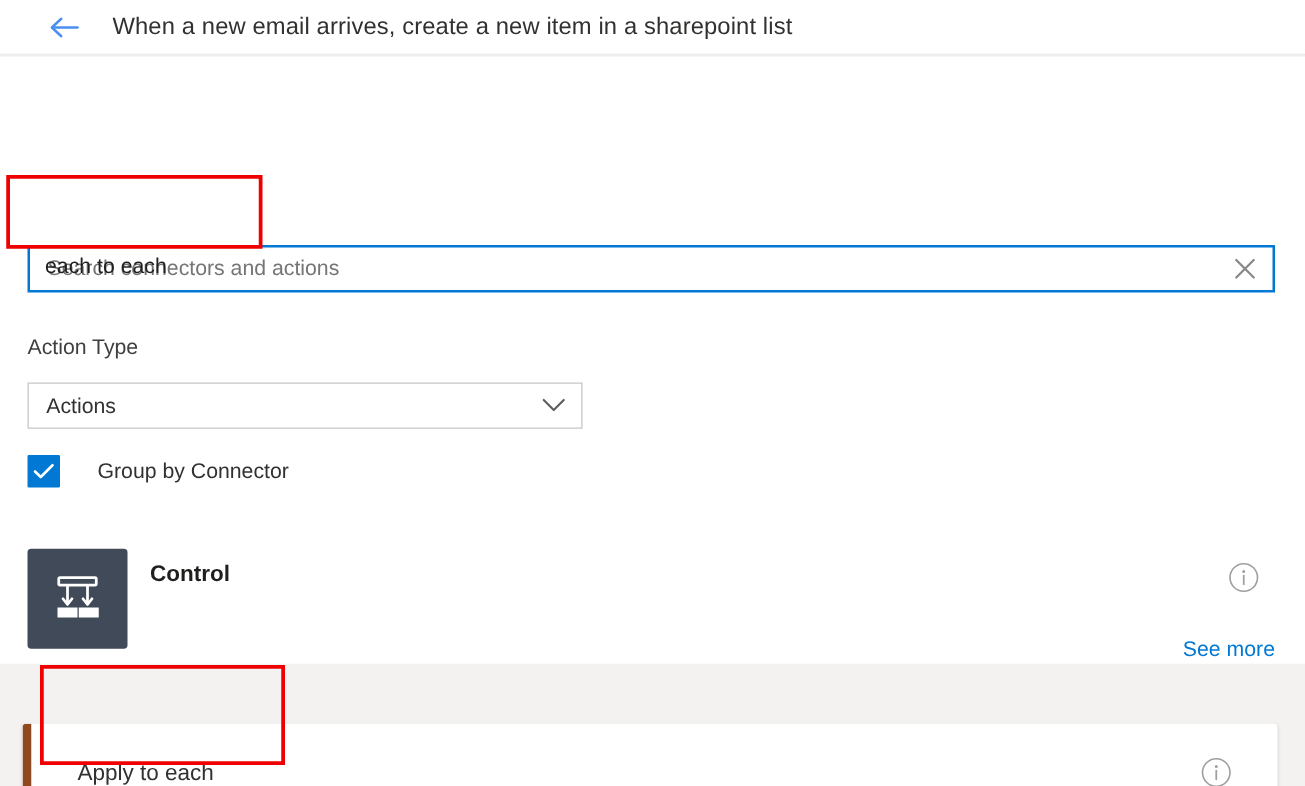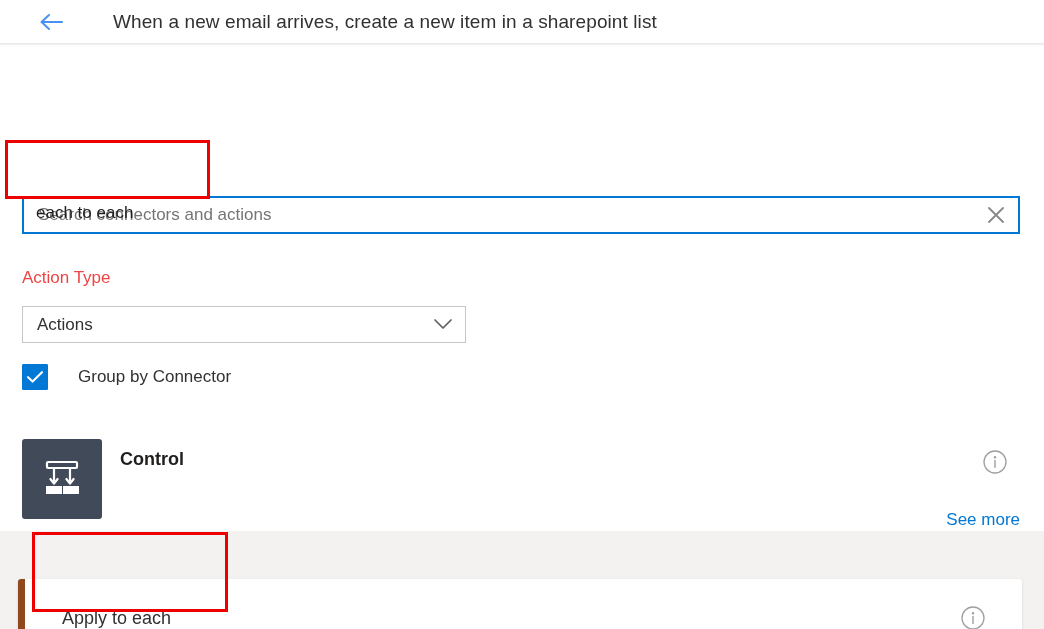--- a/index.html
+++ b/index.html
@@ -20,21 +20,20 @@
   .flow-header {
     position: absolute;
     left: 0;
     top: 0;
     width: 1044px;
     height: 43px;
     background: #ffffff;
     display: flex;
     align-items: center;
     box-sizing: border-box;
-    gap: 23px;
   }
   .back-arrow {
     width: 34px;
     height: 34px;
     margin-left: 34px;
     display: flex;
     align-items: center;
     justify-content: center;
     cursor: pointer;
   }
@@ -160,21 +159,21 @@
     width: 196px;
     height: 80px;
   }
 
   
   .field-label {
     position: absolute;
     left: 22px;
     top: 222px;
     font-size: 17px;
-    color: #ef4444;
+    color: #404040;
   }
   .dropdown {
     position: absolute;
     left: 22px;
     top: 260px;
     width: 444px;
     height: 37px;
     border: 1px solid #c8c6c4;
     background: #ffffff;
     box-sizing: border-box;

